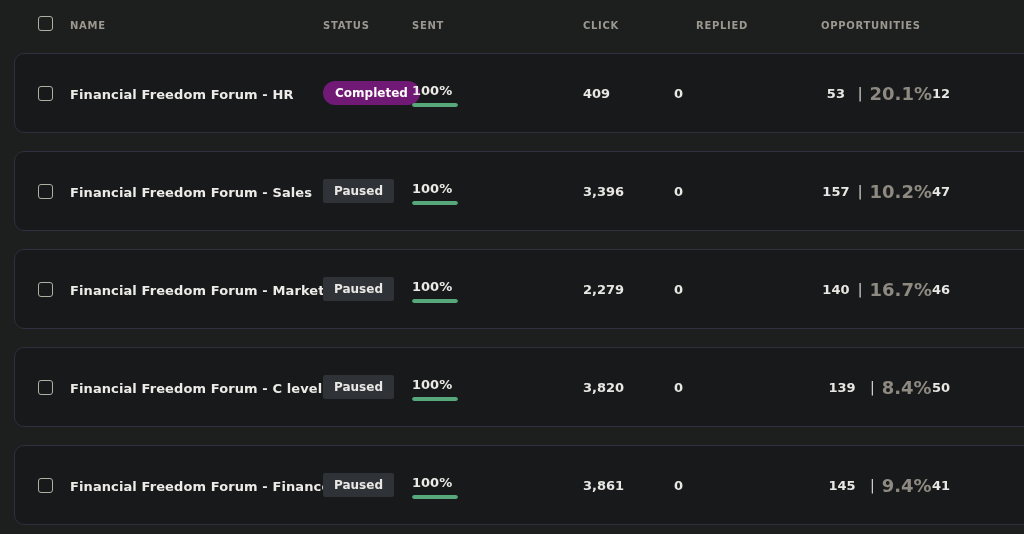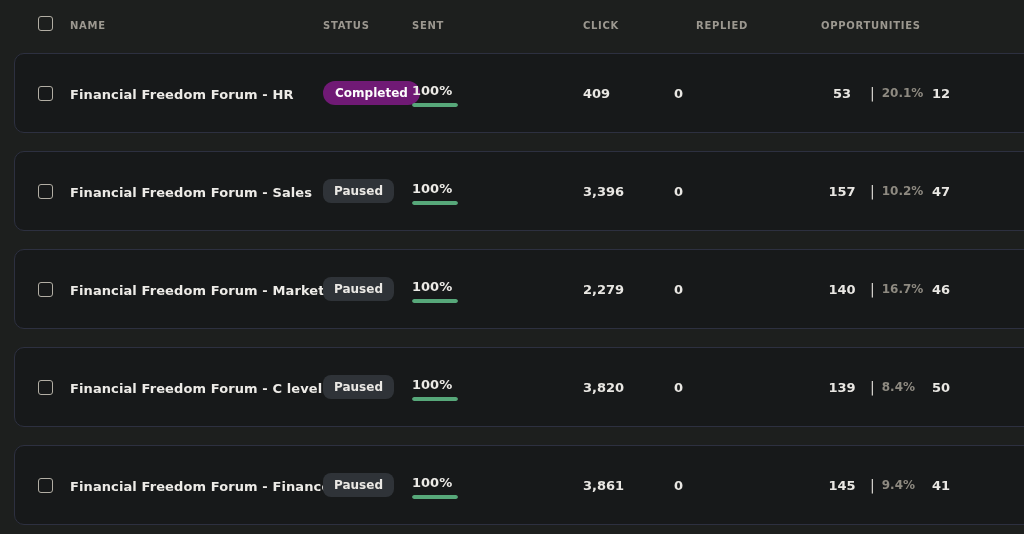--- a/index.html
+++ b/index.html
@@ -74,39 +74,39 @@
   }
 
   .badge {
     display: inline-block;
     font-size: 12px;
     font-weight: 600;
     padding: 5px 12px;
     white-space: nowrap;
   }
   .badge.completed { background: #701a75; color: #fdfdfd; border-radius: 14px; }
-  .badge.paused    { background: #2f3338; color: #eae8e4; border-radius: 8px; padding: 5px 11px; }
+  .badge.paused    { background: #2f3338; color: #eae8e4; border-radius: 2px; padding: 5px 11px; }
 
   .progress-wrap { display: inline-flex; flex-direction: column; }
   .pct { font-size: 13px; font-weight: 700; color: #eceae6; }
   .pbar {
     margin-top: 5px;
     width: 46px; height: 4px;
     border-radius: 3px;
     background: rgba(87,168,122,0.18);
     overflow: hidden;
   }
   .pfill { height: 100%; background: #57a87a; border-radius: 3px; }
 
   .num { font-size: 13px; font-weight: 700; color: #e9e7e3; white-space: nowrap; }
 
   .replied-cell { display: flex; align-items: center; }
   .rcount { width: 42px; text-align: center; }
   .pipe { margin: 0 7px; color: #dad8d3; font-size: 14px; font-weight: 400; }
-  .rate { font-size: 12px; font-weight: 600; color: #8e8a81; white-space: nowrap; }
+  .rate { font-size: 18px; font-weight: 600; color: #8e8a81; white-space: nowrap; }
 </style>
 </head>
 <body>
 
 <div class="page">
 
   <div class="header-row grid">
     <div class="cb-cell">
       <div class="checkbox"></div>
     </div>

